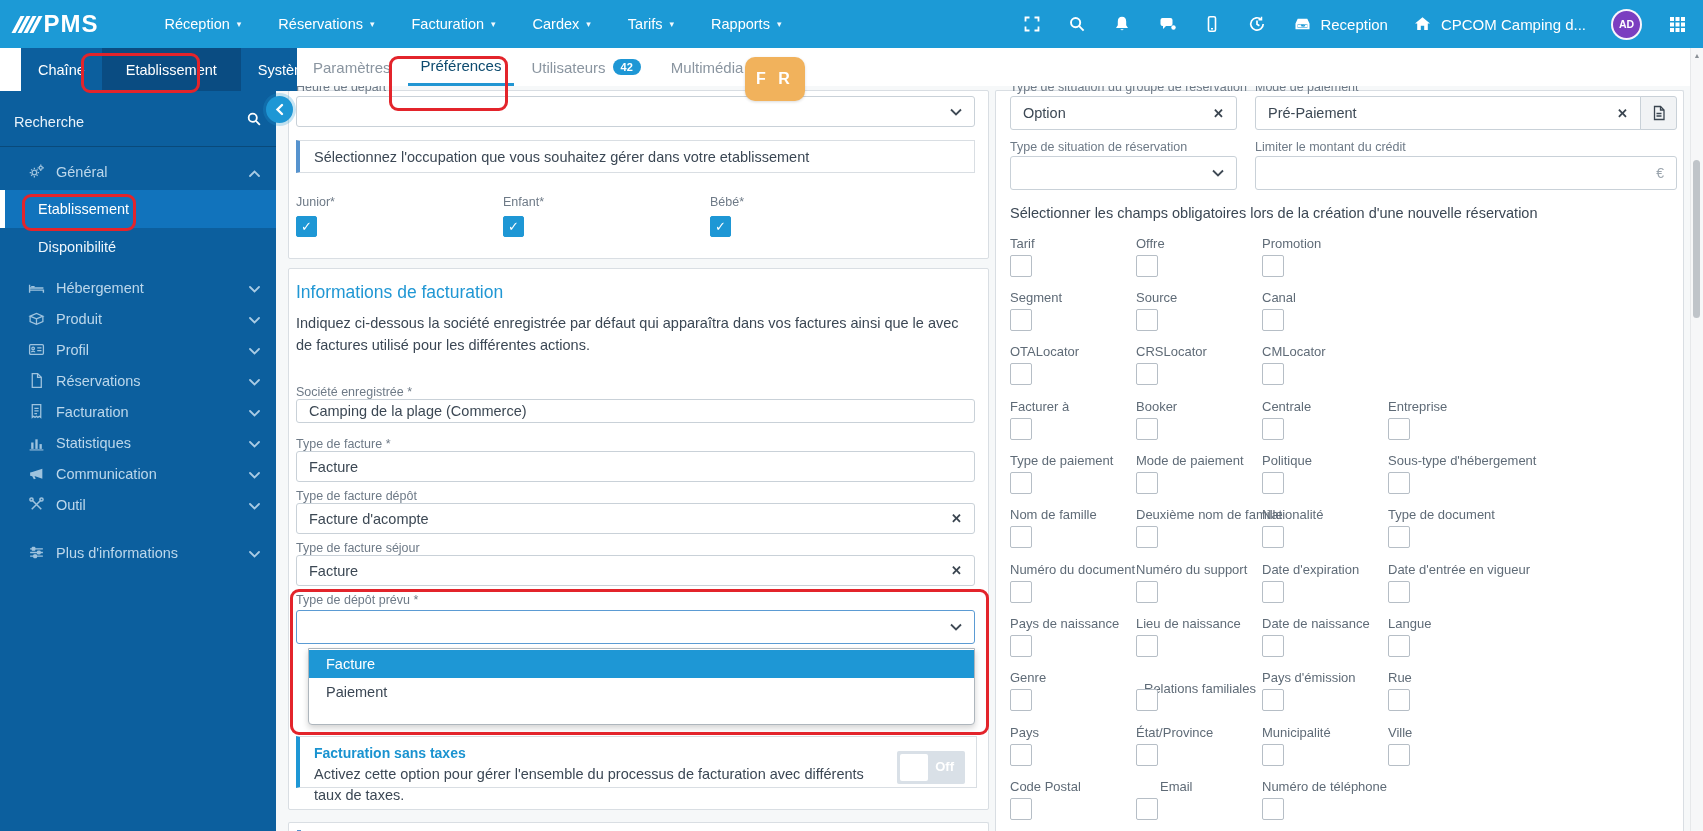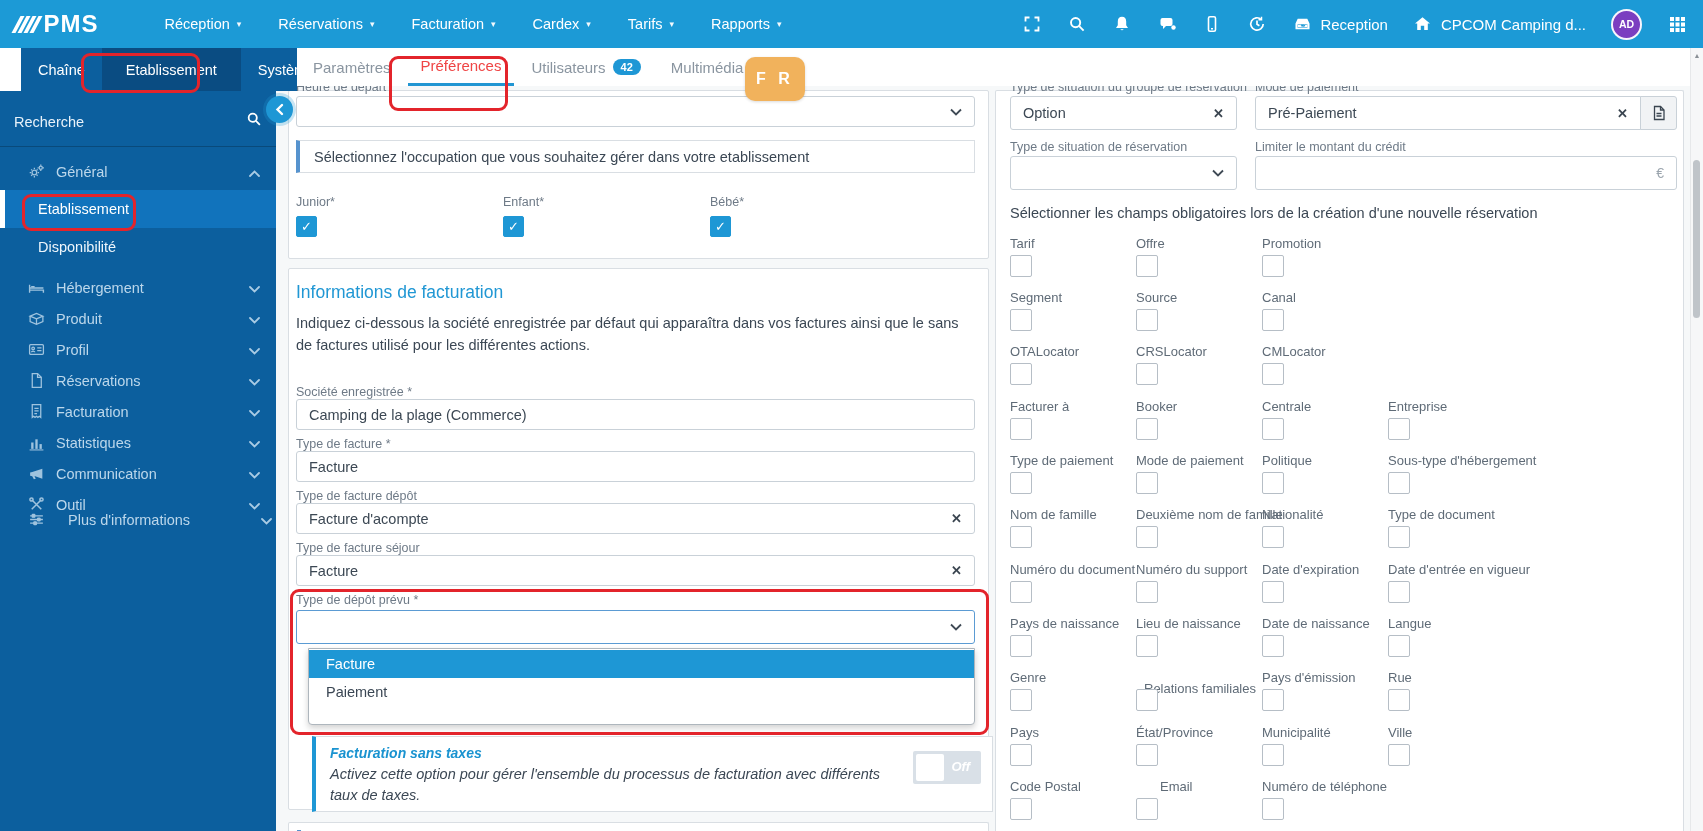--- a/index.html
+++ b/index.html
@@ -41,21 +41,21 @@
   .side-item .s-chev{position:absolute;right:16px;top:50%;transform:translateY(-50%);color:#a9cbe4;}
   .side-item.selected{background:#1173bc;color:#fff;}
   .side-item.selected::before{content:"";position:absolute;left:0;top:0;bottom:0;width:5px;background:#fff;}
   #collapse-btn{position:absolute;left:266px;top:96px;width:27px;height:27px;border-radius:50%;background:#1e97d5;
           box-shadow:0 0 0 3px rgba(30,151,213,.25);display:flex;align-items:center;justify-content:center;z-index:60;cursor:pointer;}
   
   #content-bg{position:absolute;left:276px;top:48px;width:1415px;height:783px;background:#f6f8f9;z-index:0;}
   #tabbar{position:absolute;left:276px;top:48px;width:1415px;height:38px;background:#fff;z-index:10;
           display:flex;align-items:center;padding-left:37px;gap:30px;box-sizing:border-box;}
   .tab{font-size:15px;color:#8a95a0;cursor:pointer;height:38px;display:flex;align-items:center;gap:7px;white-space:nowrap;}
-  .tab.active{color:#ef4444;border-bottom:3px solid #2196d3;padding:4px 13px;margin:0 -13px;box-sizing:border-box;}
+  .tab.active{color:#0c4a6e;border-bottom:3px solid #2196d3;padding:4px 13px;margin:0 -13px;box-sizing:border-box;}
   .tab-badge{background:#1e97d5;color:#fff;font-size:11px;font-weight:700;border-radius:9px;padding:2px 8px;}
   #fr-button{position:absolute;left:745px;top:57px;width:60px;height:44px;background:#f1b25c;border-radius:10px;
           color:#fff;font-weight:700;font-size:16px;letter-spacing:4px;display:flex;align-items:center;justify-content:center;
           z-index:40;cursor:pointer;box-shadow:0 1px 3px rgba(0,0,0,.15);}
   .card{position:absolute;background:#fff;border:1px solid #d9dee3;border-radius:2px;z-index:1;}
   .flabel{position:absolute;font-size:12.5px;color:#6e7a87;z-index:5;white-space:nowrap;}
   .input{position:absolute;background:#fff;border:1px solid #c9d1d8;border-radius:3px;box-sizing:border-box;
          font-size:14.5px;color:#3c4854;display:flex;align-items:center;padding:0 12px;z-index:2;}
   .input .grow{flex:1;}
   .clear-x{font-size:13px;font-weight:700;color:#3a4550;cursor:pointer;margin-left:8px;}
@@ -328,21 +328,21 @@
             <path d="M3.5 3.5l9 9M12.5 3.5l-9 9"></path>
             <circle cx="3.3" cy="3.3" r="1.5"></circle>
             <circle cx="12.7" cy="3.3" r="1.5"></circle>
           </svg>
         </div>
         <div class="s-label">Outil</div>
         <div class="s-chev"><svg width="11" height="7" viewBox="0 0 11 7" fill="none" stroke="currentColor" stroke-width="1.8" stroke-linecap="round">
             <path d="M1 1l4.5 4.5L10 1"></path>
           </svg></div>
       </div>
-      <div class="side-item group" style="top: 413px; height: 31px; padding-left: 12px;">
+      <div class="side-item group" style="top: 446px; height: 31px;">
         <div class="s-ico">
           <svg width="17" height="17" viewBox="0 0 16 16" stroke="currentColor" stroke-width="1.2" fill="currentColor">
             <path d="M2 4.5h12M2 8h12M2 11.5h12" fill="none"></path>
             <rect x="4" y="3.2" width="2.4" height="2.6" rx="0.5"></rect>
             <rect x="9" y="6.7" width="2.4" height="2.6" rx="0.5"></rect>
             <rect x="5.5" y="10.2" width="2.4" height="2.6" rx="0.5"></rect>
           </svg>
         </div>
         <div class="s-label">Plus d'informations</div>
         <div class="s-chev"><svg width="11" height="7" viewBox="0 0 11 7" fill="none" stroke="currentColor" stroke-width="1.8" stroke-linecap="round">
@@ -383,24 +383,24 @@
 <div id="occ-checkboxes">
     <div class="glabel" style="left: 296px; top: 195px; font-size: 12.5px; color: rgb(110, 122, 135);">Junior*</div>
     <div class="cbox checked" style="left: 296px; top: 216px; width: 21px; height: 21px;">✓</div>
     <div class="glabel" style="left: 503px; top: 195px; font-size: 12.5px; color: rgb(110, 122, 135);">Enfant*</div>
     <div class="cbox checked" style="left: 503px; top: 216px; width: 21px; height: 21px;">✓</div>
     <div class="glabel" style="left: 710px; top: 195px; font-size: 12.5px; color: rgb(110, 122, 135);">Bébé*</div>
     <div class="cbox checked" style="left: 710px; top: 216px; width: 21px; height: 21px;">✓</div>
   </div>
 
 <div id="billing-title" style="left:296px;top:282px;">Informations de facturation</div>
-<div id="billing-desc" style="left:296px;top:312px;width:679px;">Indiquez ci-dessous la société enregistrée par défaut qui apparaîtra dans vos factures ainsi que le sans de factures utilisé pour les différentes actions.</div>
+<div id="billing-desc" style="left:296px;top:312px;width:679px;">Indiquez ci-dessous la société enregistrée par défaut qui apparaîtra dans vos factures ainsi que le avec de factures utilisé pour les différentes actions.</div>
 <div id="billing-fields">
     <div class="flabel" style="left: 296px; top: 385px;">Société enregistrée *</div>
-    <div class="input" style="left: 296px; top: 399px; width: 679px; height: 31px;">
+    <div class="input" style="left: 296px; top: 399px; width: 679px; height: 24px;">
       <div class="grow">Camping de la plage (Commerce)</div>
     </div>
     <div class="flabel" style="left: 296px; top: 437px;">Type de facture *</div>
     <div class="input" style="left: 296px; top: 451px; width: 679px; height: 31px;">
       <div class="grow">Facture</div>
     </div>
     <div class="flabel" style="left: 296px; top: 489px;">Type de facture dépôt</div>
     <div class="input" style="left: 296px; top: 503px; width: 679px; height: 31px;">
       <div class="grow">Facture d'acompte</div>
       <div class="clear-x">✕</div>
@@ -420,21 +420,21 @@
         <path d="M1 1.5l5 5 5-5"></path>
       </svg>
     </span>
 </div>
 <div id="deposit-listbox" style="left:308px;top:648px;width:665px;height:74px;">
     <div class="opt hl">Facture</div>
     <div class="opt">Paiement</div>
   </div>
 <div class="annotation" style="left:290px;top:589px;width:693px;height:140px;"></div>
 
-<div class="alert" id="taxfree-box" style="left:312px;top:736px;width:681px;height:76px;border-left-color:#1e97d5;font-style:italic;">
+<div class="alert" id="taxfree-box" style="left:296px;top:736px;width:681px;height:52px;border-left-color:#1e97d5;">
   <div class="a-text" style="padding-bottom:0;">
     <span id="taxfree-title">Facturation sans taxes</span>
     <div style="width:560px;">Activez cette option pour gérer l'ensemble du processus de facturation avec différents taux de taxes.</div>
   </div>
   <div id="toggle">
     <div class="knob"></div>
     <div class="t-label">Off</div>
   </div>
 </div>
 

